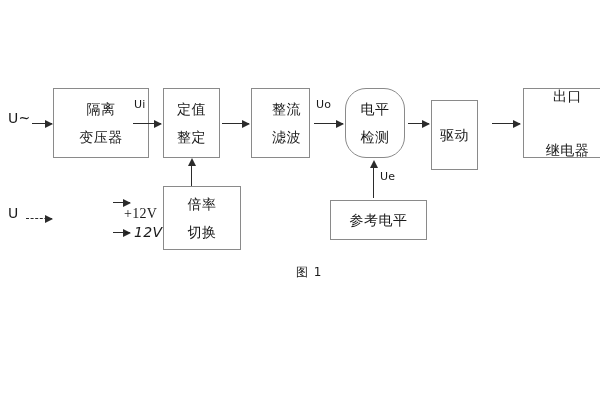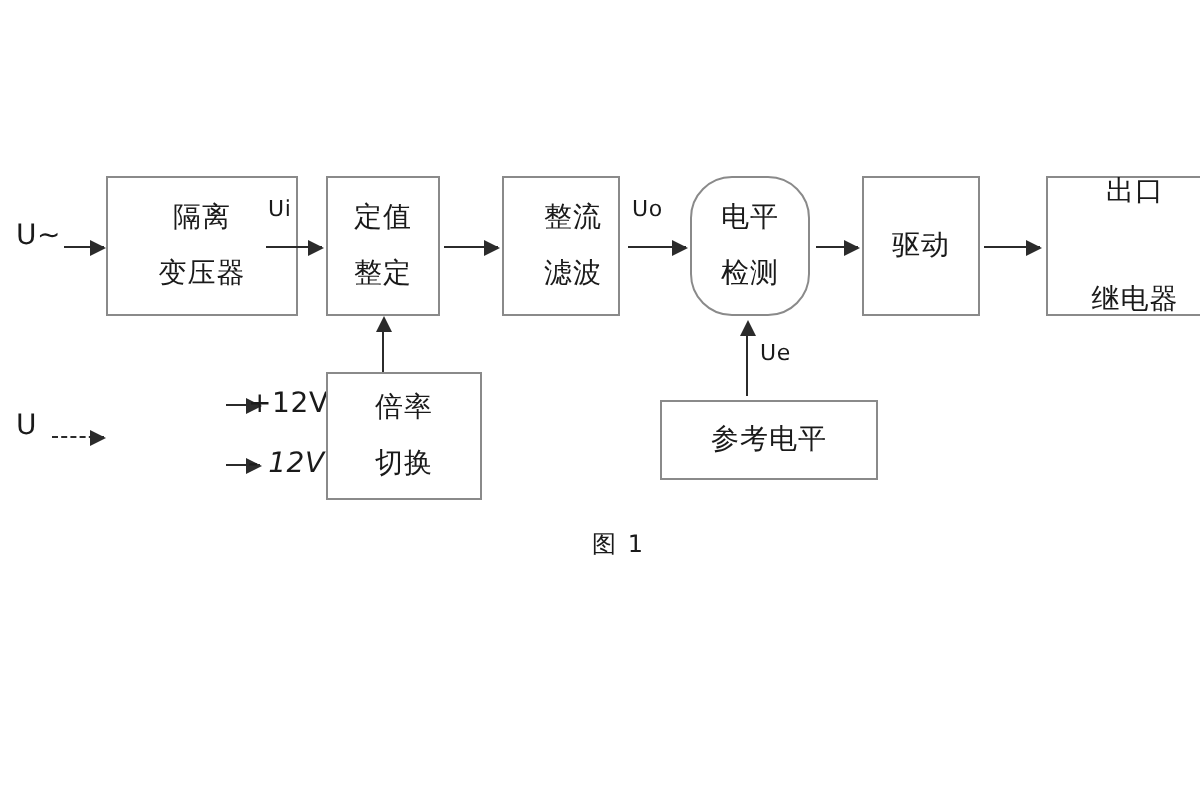--- a/index.html
+++ b/index.html
@@ -130,49 +130,49 @@
   <div class="label" style="left:316px; top:98px;">Uo</div>
   <div class="arrow-h" style="left:314px; top:123px; width:29px;"></div>
 
   <div class="box" style="left:345px; top:88px; width:60px; height:70px;border-radius:21px;">
     <div class="line">电平</div>
     <div class="line">检测</div>
   </div>
 
   <div class="arrow-h" style="left:408px; top:123px; width:21px;"></div>
 
-  <div class="box single" style="left:431px; top:88px; width:59px; height:70px;">
+  <div class="box single" style="left:431px; top:100px; width:47px; height:70px;">
     <div class="line">驱动</div>
   </div>
 
   <div class="arrow-h" style="left:492px; top:123px; width:28px;"></div>
 
   <div class="box" style="left:523px; top:88px; width:89px; height:70px;gap:26px;">
     <div class="line">出口</div>
     <div class="line">继电器</div>
   </div>
 
   <div class="label big" style="left:8px; top:205px;">U</div>
   <div class="arrow-h dashed" style="left:26px; top:218px; width:26px;"></div>
 
 
   <div class="arrow-h" style="left:113px; top:202px; width:17px;"></div>
-  <div class="label big" style="left:124px; top:194px;">+12V</div>
+  <div class="label big" style="left:124px; top:206px;font-family:Liberation Serif, serif;">+12V</div>
 
   <div class="arrow-h" style="left:113px; top:232px; width:17px;"></div>
   <div class="label big" style="left:124px; top:224px;font-style:italic;">- 12V</div>
 
   <div class="box" style="left:163px; top:186px; width:78px; height:64px;">
     <div class="line">倍率</div>
     <div class="line">切换</div>
   </div>
 
   <div class="arrow-v" style="left:191px; top:165px; height:21px;"></div>
 
-  <div class="box single" style="left:330px; top:200px; width:109px; height:40px;">
+  <div class="box single" style="left:330px; top:200px; width:97px; height:40px;">
     <div class="line">参考电平</div>
   </div>
 
   <div class="arrow-v" style="left:373px; top:167px; height:31px;"></div>
   <div class="label" style="left:380px; top:170px;">Ue</div>
 
   <div class="caption" style="left:296px; top:264px;">图 1</div>
 
 </div>
 

